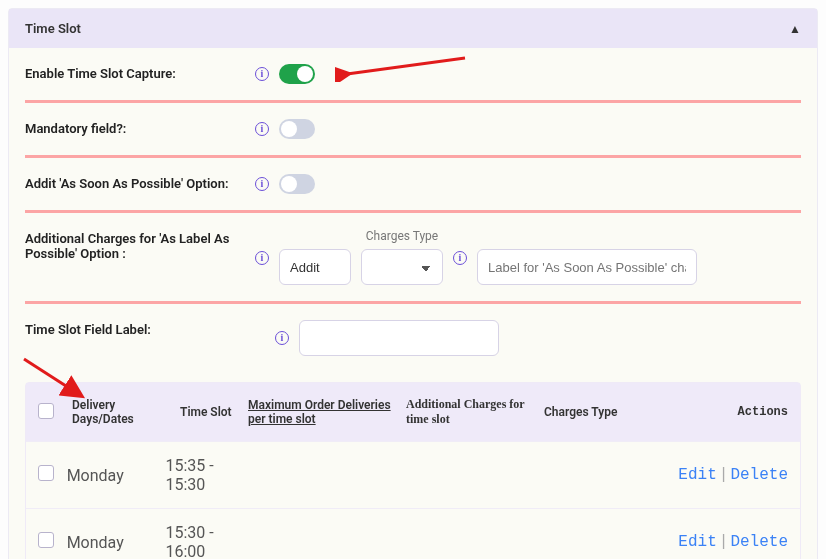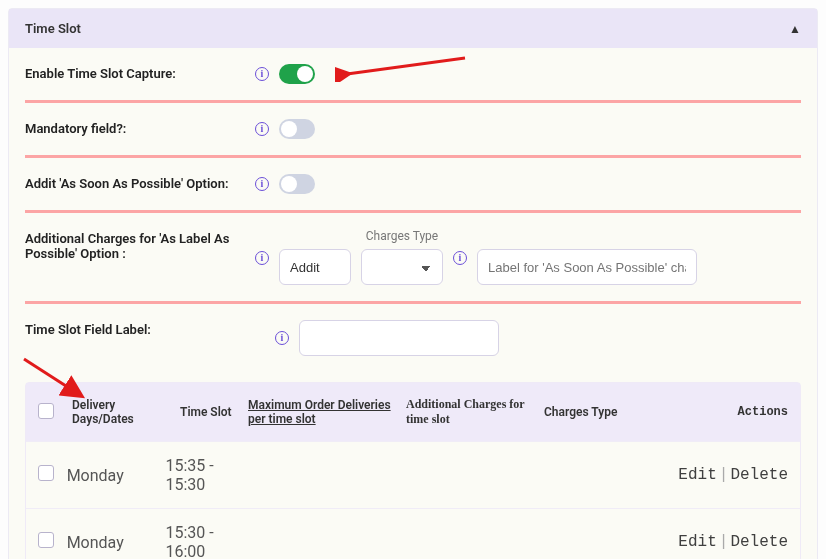--- a/index.html
+++ b/index.html
@@ -159,21 +159,21 @@
   .chk {
     width: 16px;
     height: 16px;
     border: 1px solid #b8b3cc;
     border-radius: 3px;
     background: #fff;
     display: inline-block;
     cursor: pointer;
   }
   .act-link {
-    color: #404040;
+    color: #3b82f6;
     cursor: pointer;
   }
   .act-sep { color: #aaa; margin: 0 2px; }
   .arrow-red {
     position: absolute;
     pointer-events: none;
   }
 </style>
 </head>
 <body>

